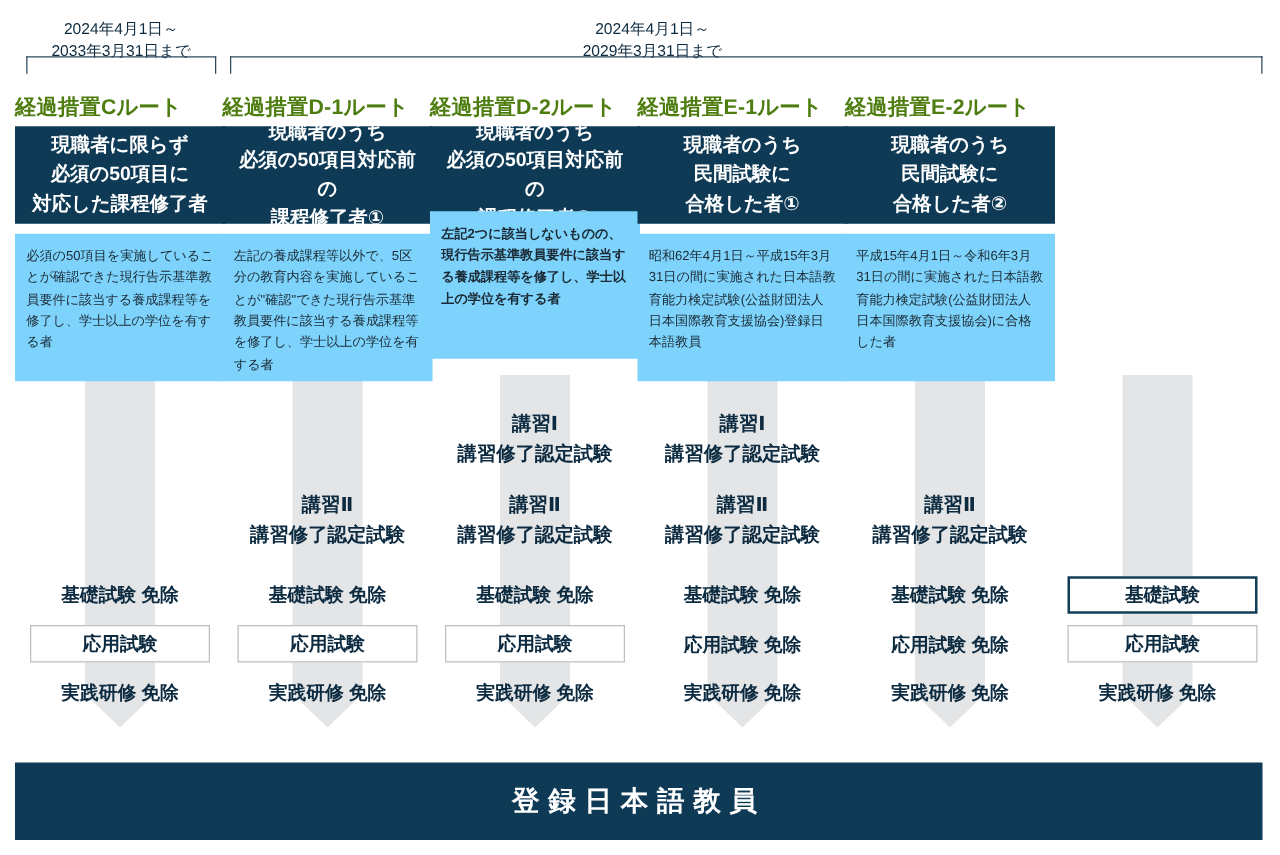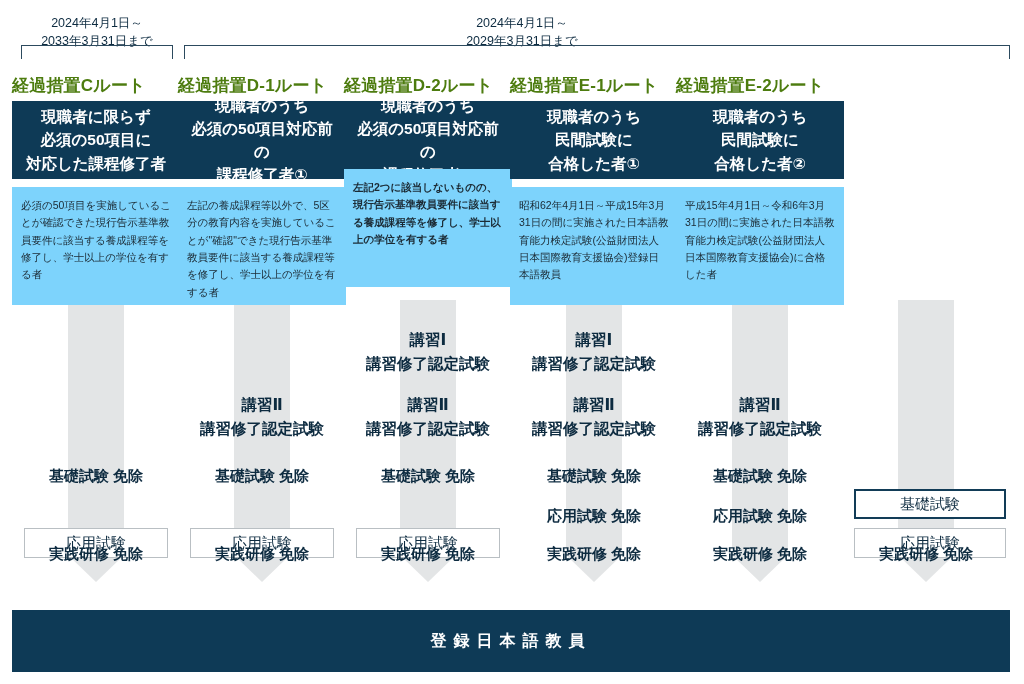--- a/index.html
+++ b/index.html
@@ -112,39 +112,38 @@
     white-space: pre;
   }
   .exam-outline {
     position: absolute;
     border: 1.5px solid #b9bfc3;
     background: #ffffff;
     display: flex;
     align-items: center;
     justify-content: center;
     font-size: 15px;
-    font-weight: normal;
-    color: #0d2b40;
-    box-sizing: border-box;
-    margin-top: 28px;
+    font-weight: bold;
+    color: #0d2b40;
+    box-sizing: border-box;
   }
   .exam-outline.dark {
     border-color: #123c57;
     border-width: 2px;
   }
 
   
   .footer {
     position: absolute;
     background: #0e3a56;
     color: #ffffff;
     display: flex;
     align-items: center;
     justify-content: center;
-    font-size: 16px;
+    font-size: 22px;
     font-weight: bold;
     letter-spacing: 7px;
   }
 </style>
 </head>
 <body>
 
 <div class="stage">
 
   <div class="period" style="left:19px; top:14px; width:156px;">2024年4月1日～

